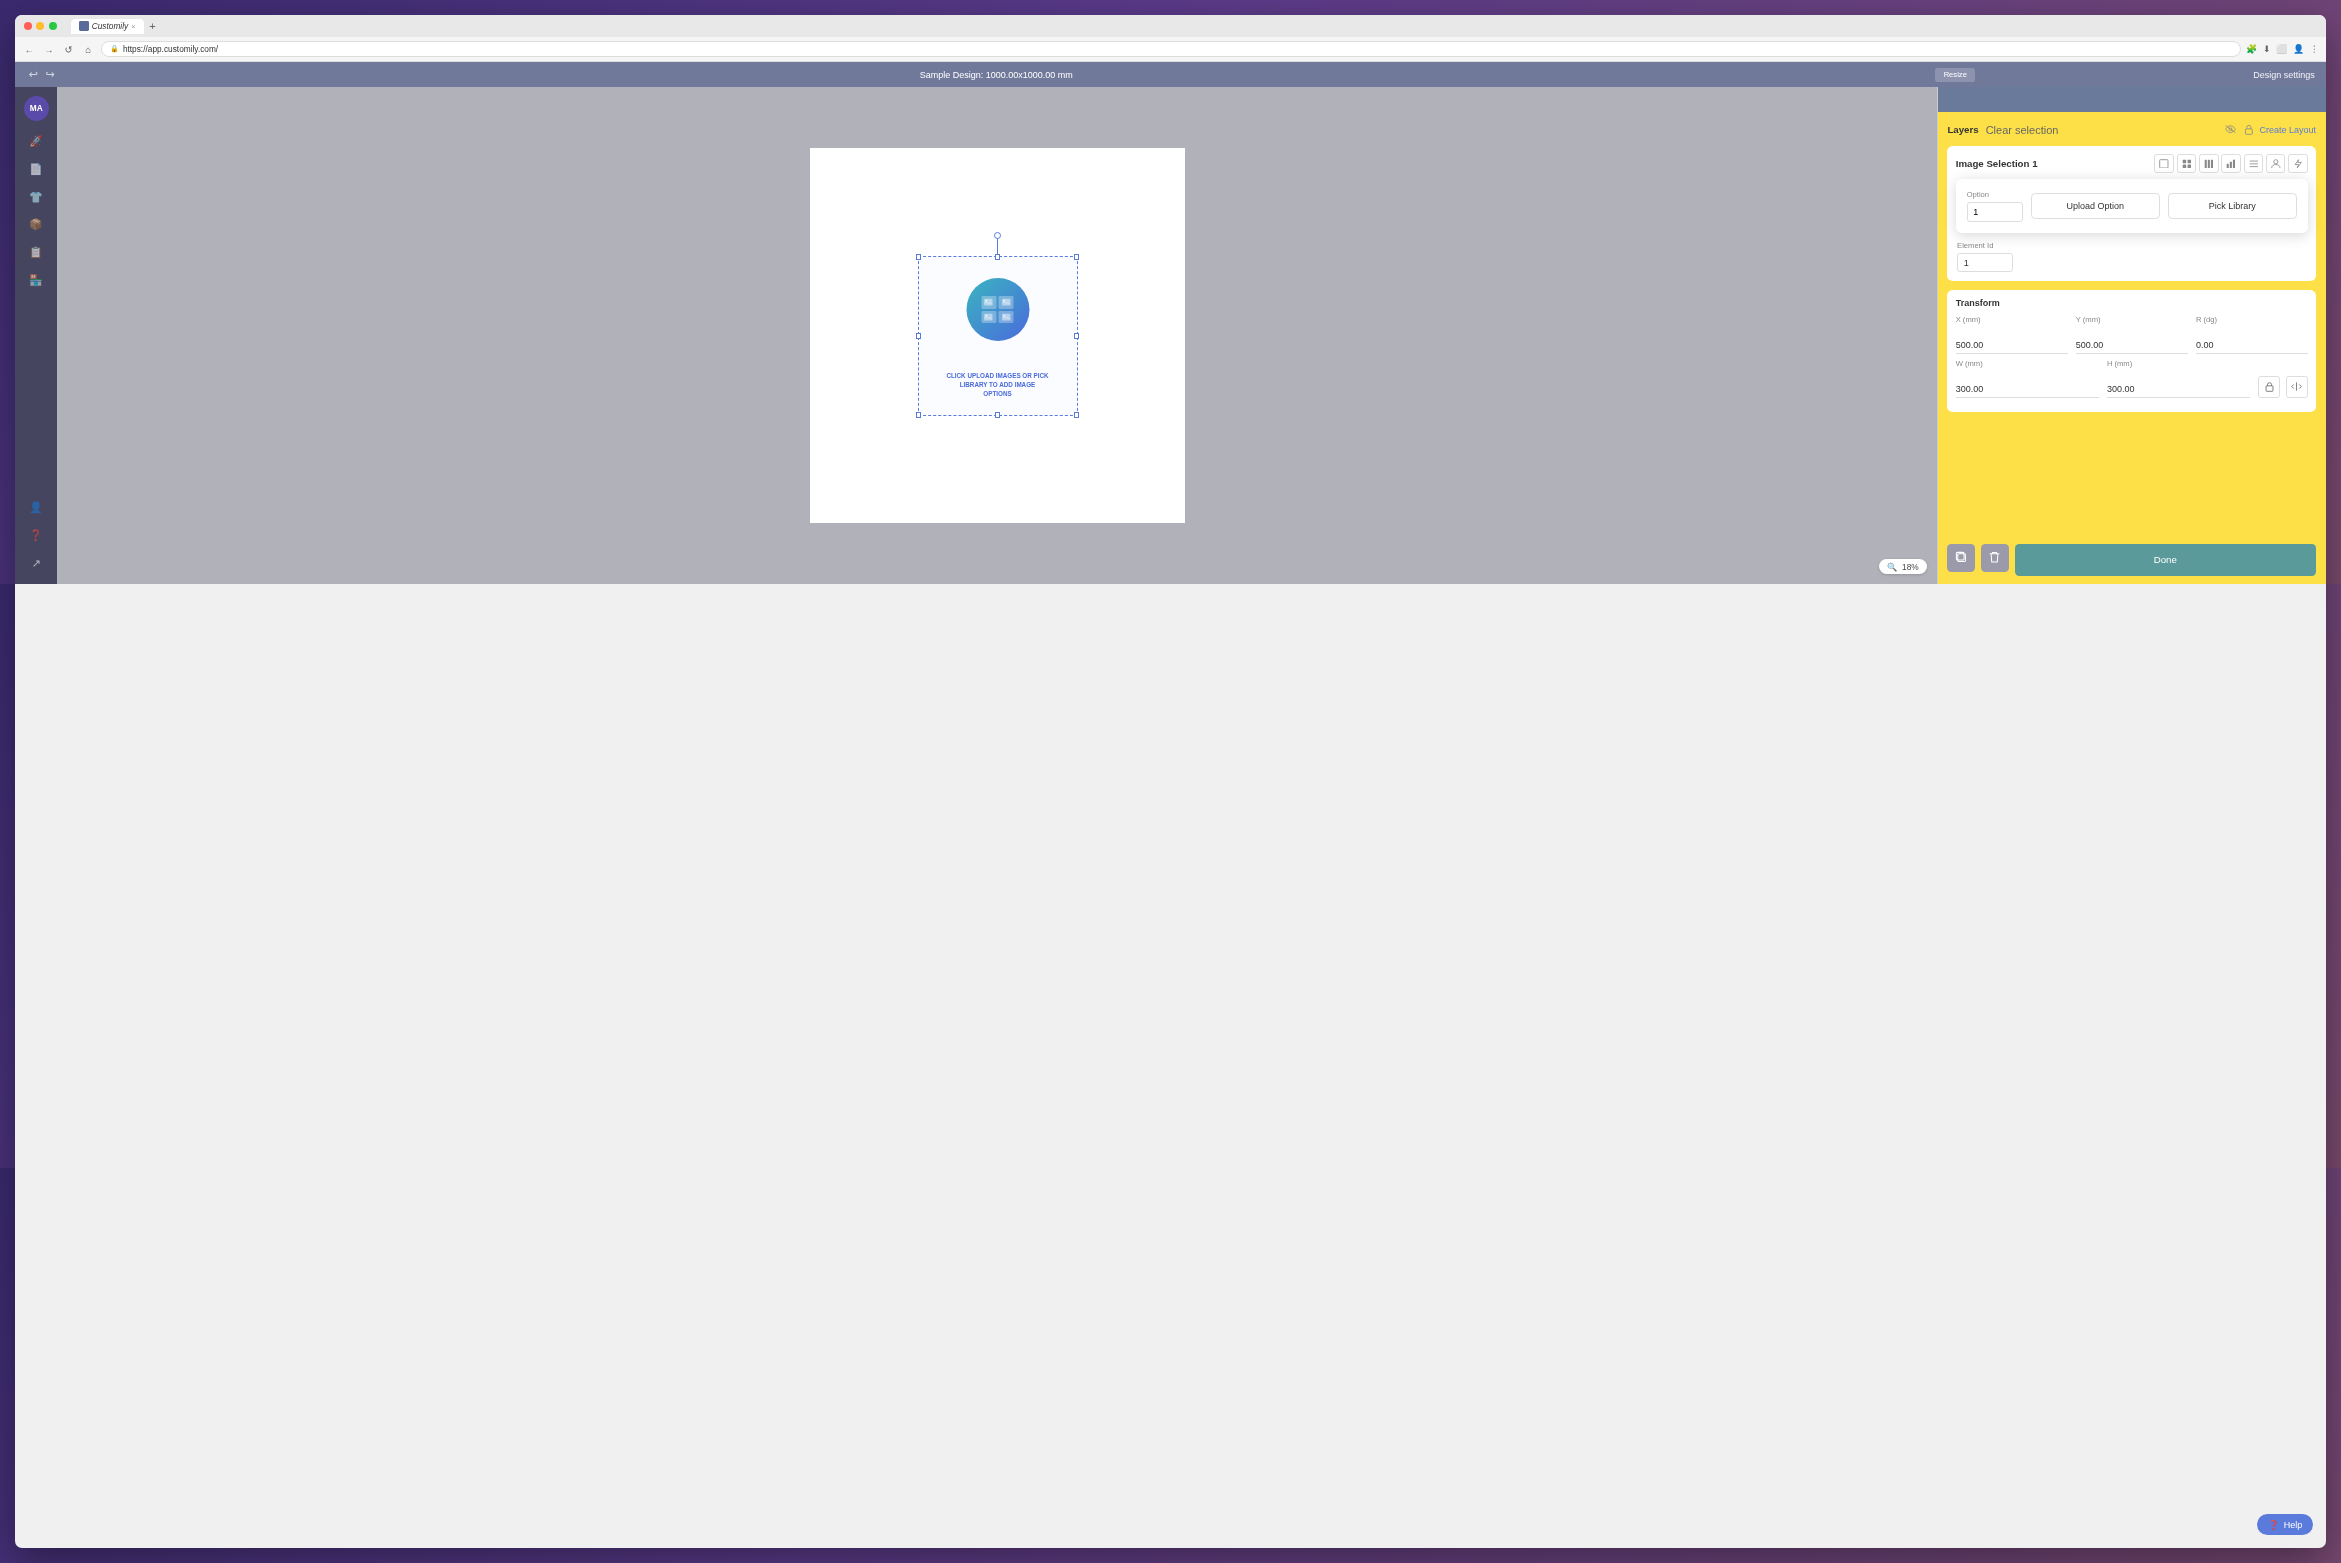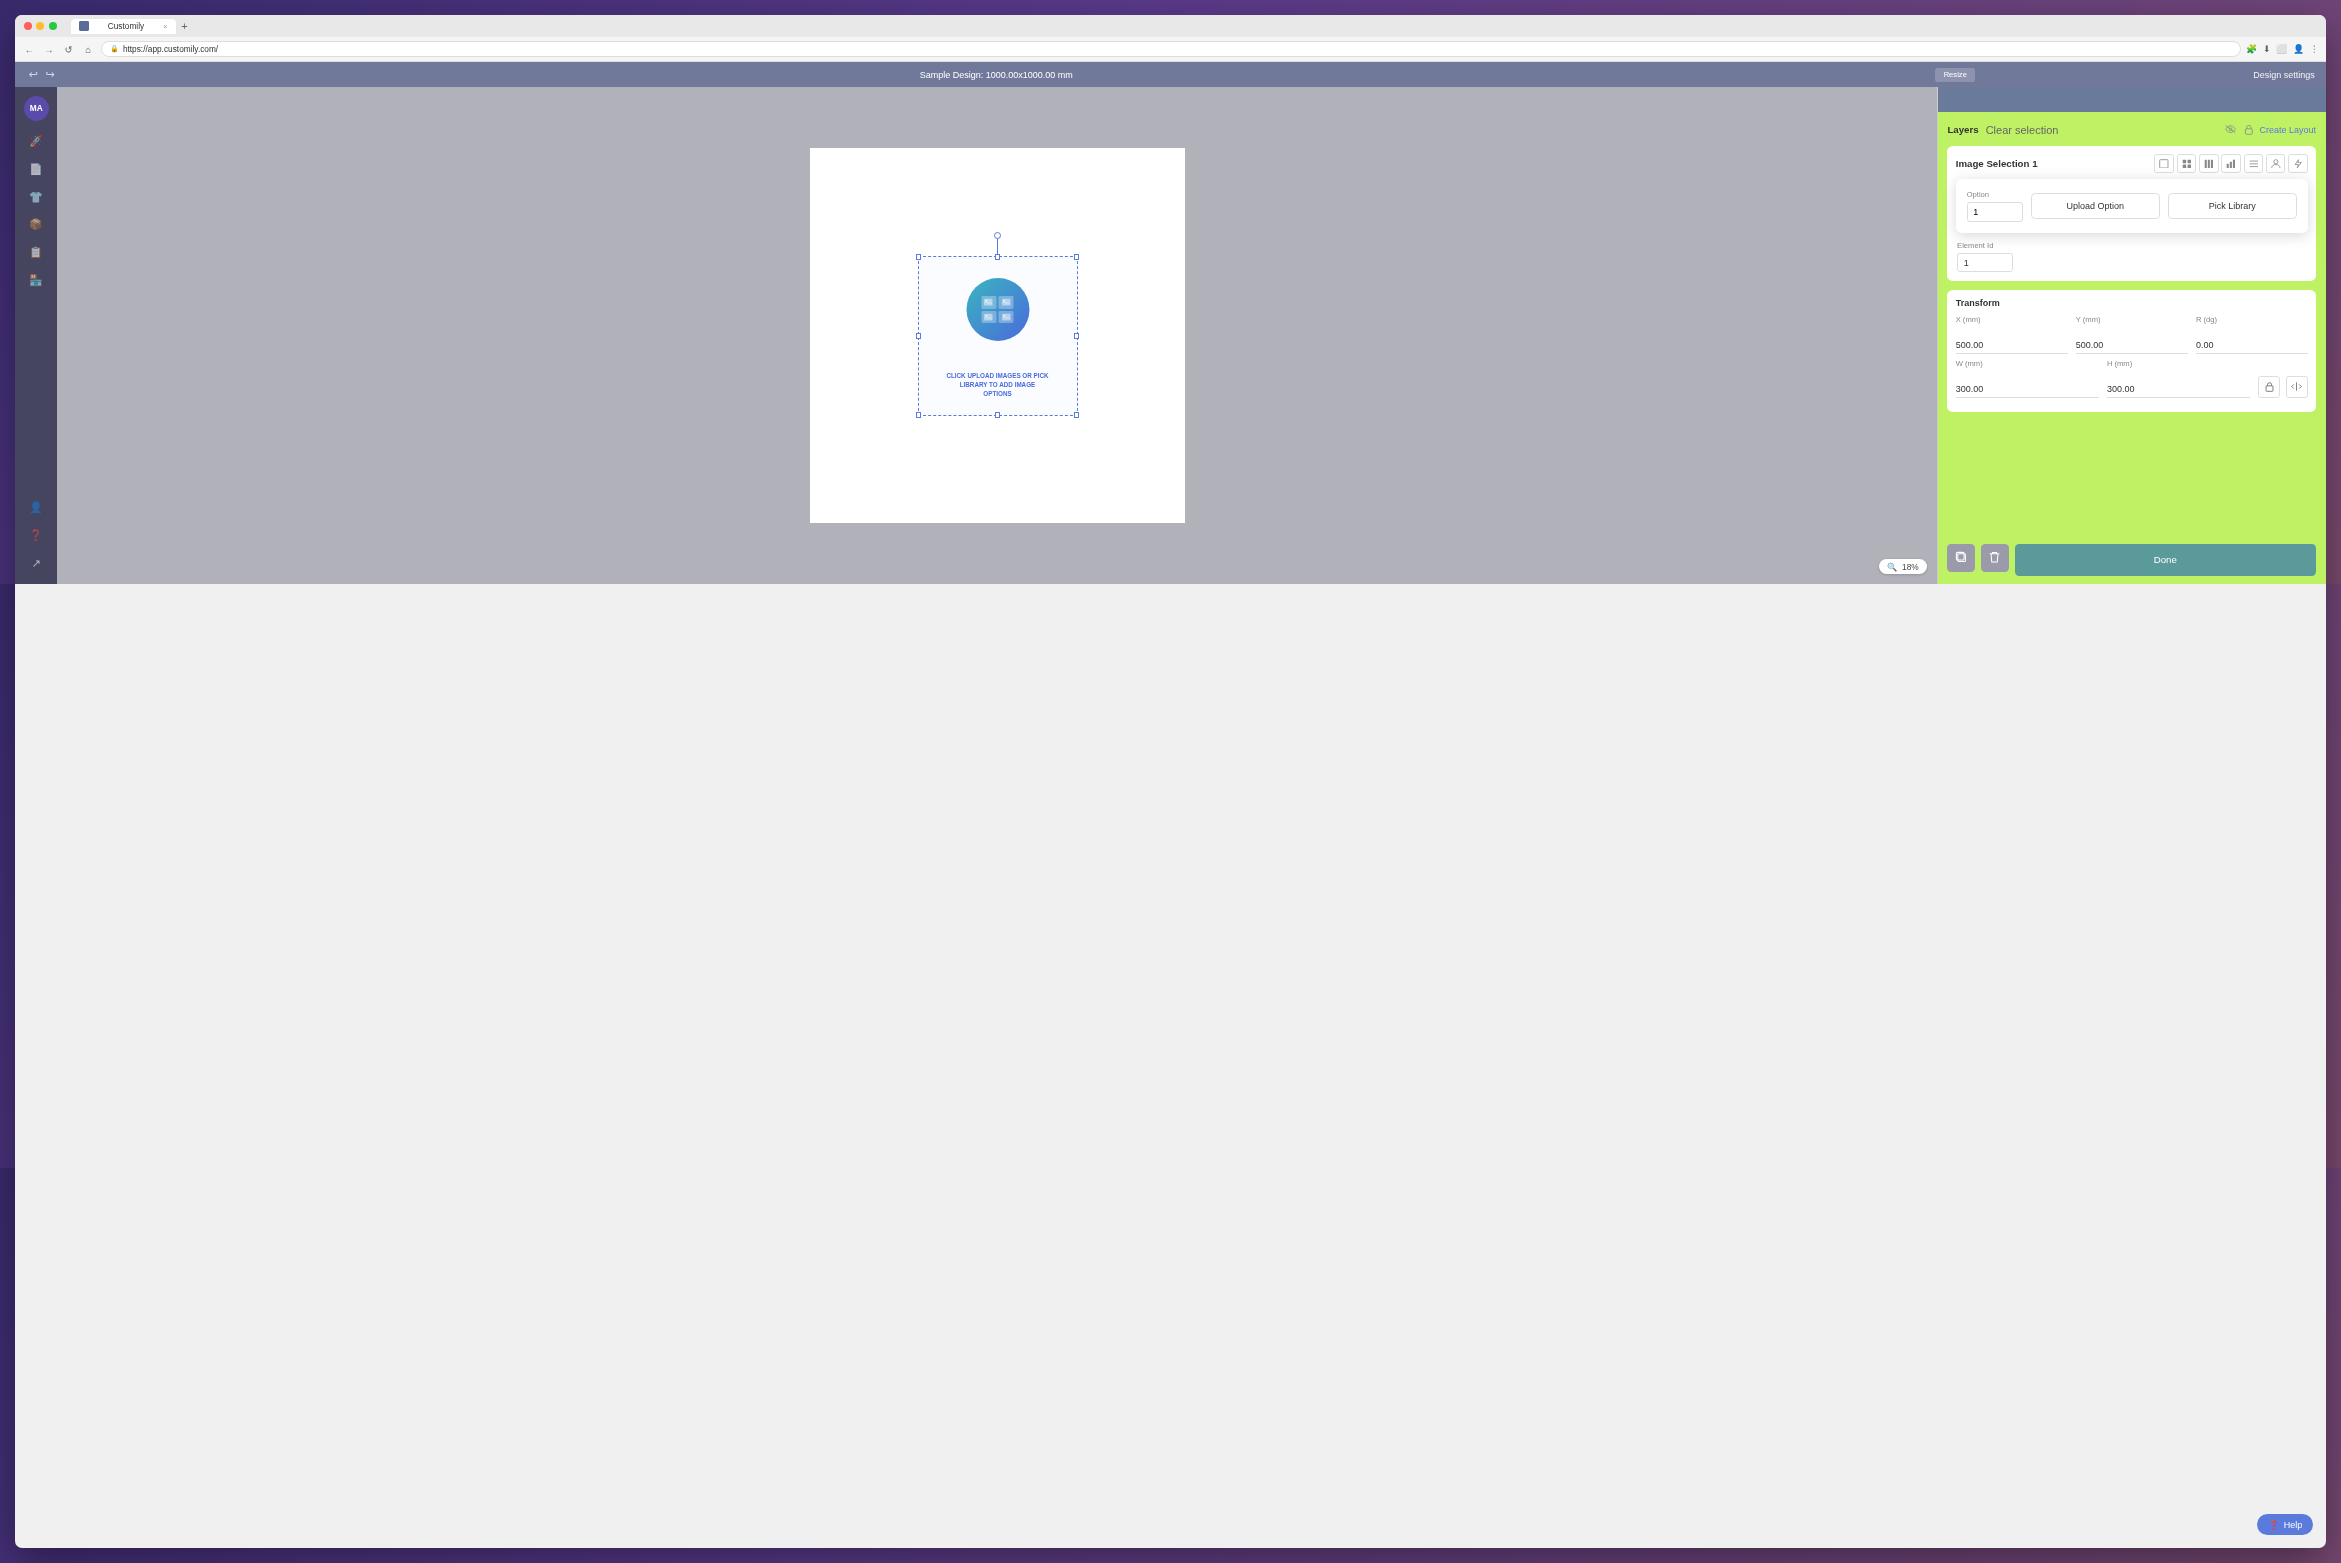--- a/index.html
+++ b/index.html
@@ -47,22 +47,23 @@
       margin-left: 8.3px;
       gap: 2.8px;
     }
     .tab {
       background: white;
       border-radius: 4.2px 4.2px 0 0;
       padding: 2.8px 8.3px;
       font-size: 8.3px;
       display: flex;
       align-items: center;
-      gap: 19px;
+      gap: 3px;
       color: #333;
+      font-style: italic;
     }
     .tab-icon { width: 9.7px; height: 9.7px; background: #5a6b9a; border-radius: 1.4px; }
     .tab-close { color: #999; font-size: 7px; cursor: pointer; }
     .new-tab-btn { color: #666; font-size: 11px; margin-left: 2.8px; cursor: pointer; }
 
     
     .addressbar {
       height: 25px;
       background: #f5f5f5;
       display: flex;
@@ -255,21 +256,21 @@
       color: #444;
       display: flex;
       align-items: center;
       gap: 4.2px;
       box-shadow: 0 0.7px 2.8px rgba(0,0,0,0.2);
     }
 
     
     .right-panel {
       width: 389px;
-      background: #bef264;
+      background: #fde047;
       border-left: 0.7px solid #ccc;
       display: flex;
       flex-direction: column;
     }
 
     .panel-header {
       height: 25px;
       background: #6a7a9a;
       display: flex;
       align-items: center;

